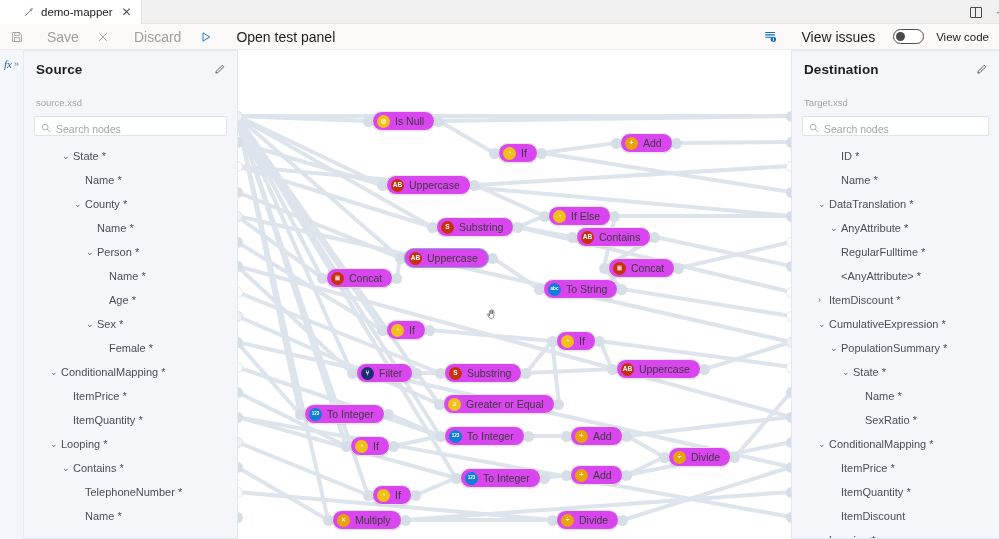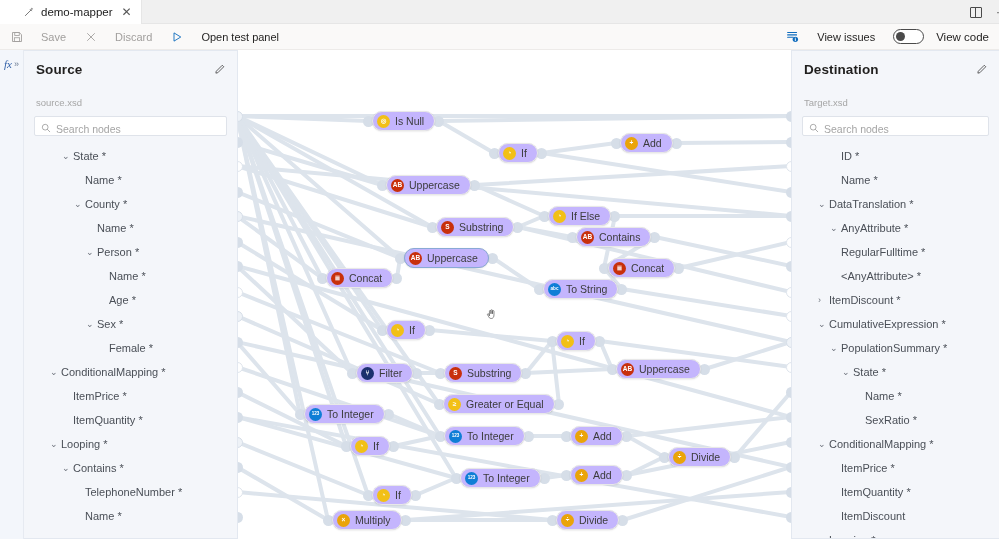--- a/index.html
+++ b/index.html
@@ -33,22 +33,22 @@
   .splitglyph { width: 12px; height: 11px; border: 1.3px solid #4a4a4a; border-radius: 1px; position: relative; }
   .splitglyph:after { content:""; position:absolute; left: 4px; top: 0; bottom: 0; width: 1.3px; background: #4a4a4a; }
 
   
   .cmdbar {
     position: absolute; top: 24px; left: 0; width: 999px; height: 26px;
     background: #faf9f8; border-bottom: 1px solid #edebe9;
     display: flex; align-items: center; padding: 0 10px;
   }
   .cmd {
-    display: flex; align-items: center; gap: 18px;
-    font-size: 11px; color: #a19f9d; margin-right: 18px; height: 26px;
+    display: flex; align-items: center; gap: 24px;
+    font-size: 14px; color: #a19f9d; margin-right: 18px; height: 26px;
   }
   .cmd.enabled { color: #201f1e; }
   .cmd .gi { width: 13px; height: 13px; display: inline-flex; align-items: center; justify-content: center; }
   .cmdbar .spacer { flex: 1; }
   .rightcmd { display: flex; align-items: center; gap: 8px; }
   .rightcmd .lbl { font-size: 11.5px; color: #201f1e; }
   .toggle {
     width: 31px; height: 15px; border-radius: 8px; border: 1px solid #4a4a4a;
     background: #ffffff; position: relative; margin: 0 4px;
   }
@@ -98,21 +98,21 @@
   .canvas {
     position: absolute; top: 50px; left: 238px; width: 553px; height: 489px;
     background: #ffffff; overflow: hidden;
   }
   .canvas svg { position: absolute; top: 0; left: 0; }
 
   
   .gnode {
     position: absolute; height: 20px; display: inline-flex; align-items: center;
     gap: 5px; padding: 0 10px 0 4px;
-    background: #c4b5fd; border: 1px solid #e8e8e8; border-radius: 11px;
+    background: #d946ef; border: 1px solid #e8e8e8; border-radius: 11px;
     font-size: 10.5px; color: #3b3b3b; white-space: nowrap;
     box-shadow: 0 0.6px 1.8px rgba(0,0,0,.10), 0 0.1px 0.3px rgba(0,0,0,.08);
   }
   .gnode.sel { border: 1.3px solid #8aa9d6; }
   .gnode .nico {
     width: 13px; height: 13px; border-radius: 50%;
     display: inline-flex; align-items: center; justify-content: center;
     color: #fff; font-size: 6.5px; font-weight: bold; line-height: 1;
     flex: 0 0 auto;
   }

